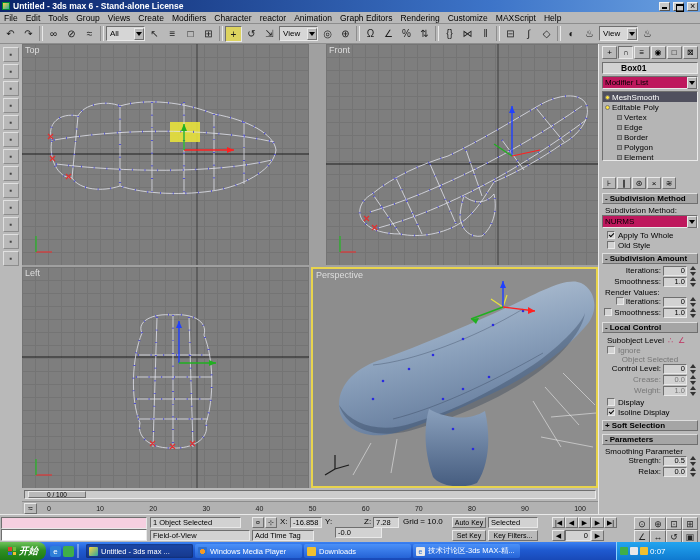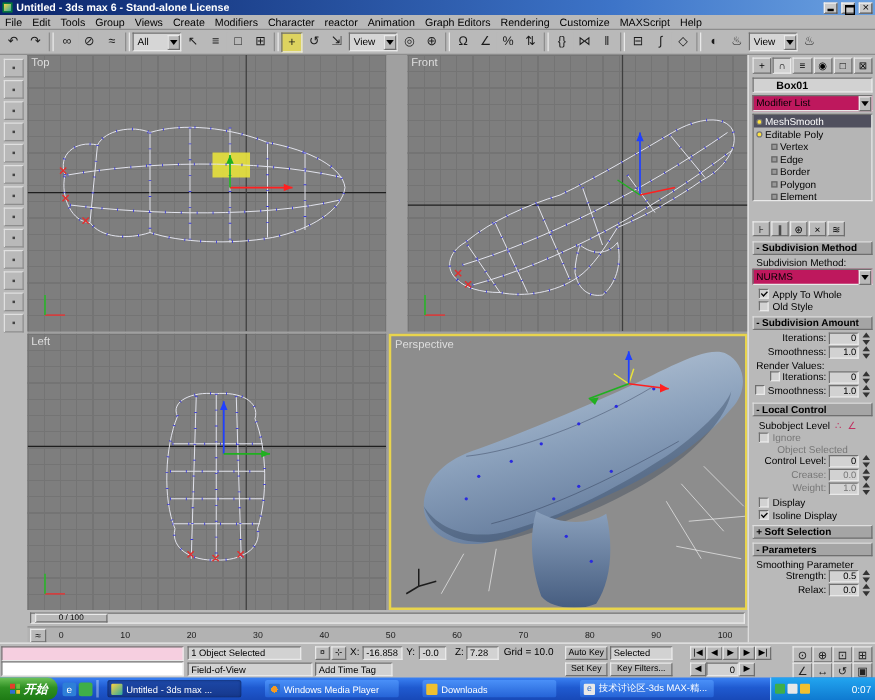--- a/index.html
+++ b/index.html
@@ -89,28 +89,28 @@
 .navgrid{display:grid;grid-template-columns:repeat(4,16px);grid-auto-rows:13px;gap:0}
 .navbtn{width:16px;height:13px;font-size:9px;line-height:12px;text-align:center;background:#b9b9b9;border:1px solid;border-color:#e9e9e9 #6f6f6f #6f6f6f #e9e9e9;color:#222}
 
 .taskbar{position:absolute;left:0;top:542px;width:700px;height:18px;background:linear-gradient(#3a81f3,#1f5ad0 45%,#1849b8);display:flex;align-items:center}
 .start{width:46px;height:18px;background:linear-gradient(#6ec35a,#2f9023 45%,#1d7a14);border-radius:0 8px 8px 0;color:#fff;font-weight:bold;font-size:9.5px;font-style:italic;display:flex;align-items:center;justify-content:center;gap:3px;flex:none}
 .flag{width:8px;height:8px;display:grid;grid-template-columns:3.5px 3.5px;grid-auto-rows:3.5px;gap:1px;flex:none}
 .flag i{display:block}
 .ql{display:flex;align-items:center;gap:2px;padding:0 4px;flex:none}
 .qlicon{width:11px;height:11px;border-radius:2px;font-size:8px;line-height:11px;text-align:center;color:#fff}
 .tdiv{width:2px;height:14px;background:rgba(255,255,255,.35);margin:0 1px;flex:none}
-.tasks{flex:1;display:flex;gap:19px;padding:0 2px;overflow:hidden}
+.tasks{flex:1;display:flex;gap:2px;padding:0 2px;overflow:hidden}
 .task{width:107px;height:14px;border-radius:2px;background:linear-gradient(#4a90f8,#2563d6);color:#fff;font-size:7.5px;display:flex;align-items:center;gap:3px;padding:0 3px;white-space:nowrap;overflow:hidden;flex:none}
 .task.active{background:linear-gradient(#1c48a8,#16388c);box-shadow:inset 0 0 2px #0a2050}
 .ticon{width:9px;height:9px;flex:none;border-radius:1px}
 .task .t{overflow:hidden;text-overflow:ellipsis}
 .tray{width:84px;height:18px;background:linear-gradient(#22a5f0,#0f7ad0);border-left:1px solid #8fd0ff;display:flex;align-items:center;gap:2px;padding:0 3px;color:#fff;font-size:8px;flex:none}
 .tricon{width:8px;height:8px;border-radius:1px;flex:none}
-.clock{flex:1;text-align:right}
+.clock{flex:1;}
 </style>
 </head>
 <body>
 
 <div id="app">
 
   <div class="titlebar">
     <span class="app-icon"></span>
     <span class="title-text">Untitled - 3ds max 6 - Stand-alone License</span>
     <span class="winbtn btn-min"></span>
@@ -570,21 +570,21 @@
   <div class="statusbar">
     <div class="abs mini-pink sunken" style="left:1px;top:2px;width:146px;height:12px"></div>
     <div class="abs mini-white sunken" style="left:1px;top:14px;width:146px;height:12px"></div>
 
     <div class="abs sfield" style="left:150px;top:2px;width:91px;height:11px">1 Object Selected</div>
     <span class="abs sbtn2" style="left:252px;top:2px;width:12px;height:11px">¤</span>
     <span class="abs sbtn2" style="left:265px;top:2px;width:12px;height:11px">⊹</span>
     <span class="abs slabel" style="left:280px;top:1px">X:</span>
     <div class="abs sfield" style="left:290px;top:2px;width:32px;height:11px">-16.858</div>
     <span class="abs slabel" style="left:325px;top:1px">Y:</span>
-    <div class="abs sfield" style="left:335px;top:2px;width:22px;height:11px">-0.0</div>
+    <div class="abs sfield" style="left:335px;top:12px;width:47px;height:11px">-0.0</div>
     <span class="abs slabel" style="left:364px;top:1px">Z:</span>
     <div class="abs sfield" style="left:373px;top:2px;width:26px;height:11px">7.28</div>
     <span class="abs slabel" style="left:403px;top:1px">Grid = 10.0</span>
 
     <span class="abs sbtn2" style="left:452px;top:2px;width:34px;height:11px">Auto Key</span>
     <div class="abs sfield" style="left:488px;top:2px;width:50px;height:11px">Selected</div>
     <span class="abs sbtn2" style="left:552px;top:2px;width:13px;height:11px">|◀</span>
     <span class="abs sbtn2" style="left:565px;top:2px;width:13px;height:11px">◀</span>
     <span class="abs sbtn2" style="left:578px;top:2px;width:13px;height:11px">▶</span>
     <span class="abs sbtn2" style="left:591px;top:2px;width:13px;height:11px">▶</span>

